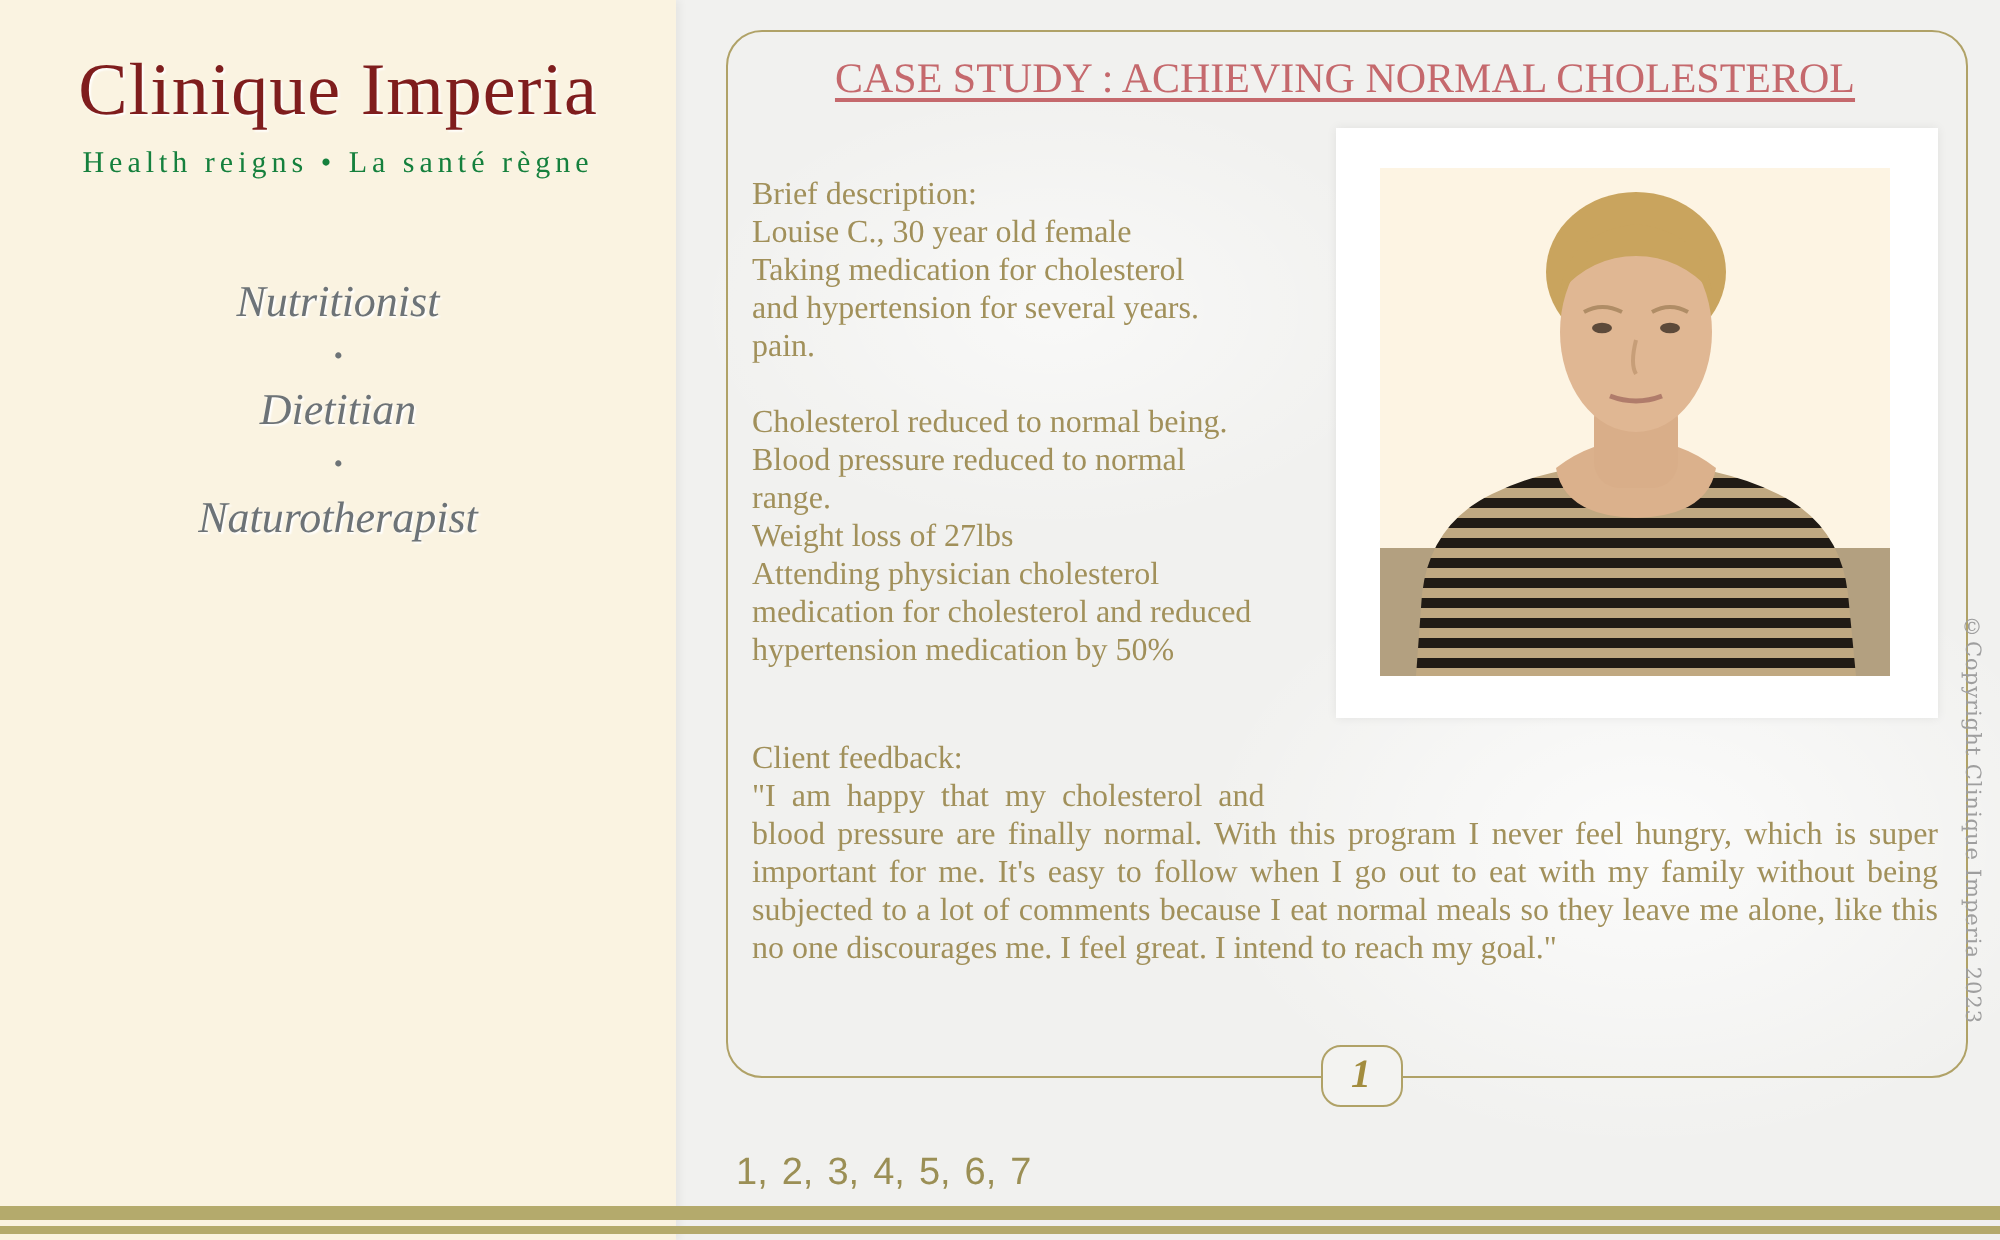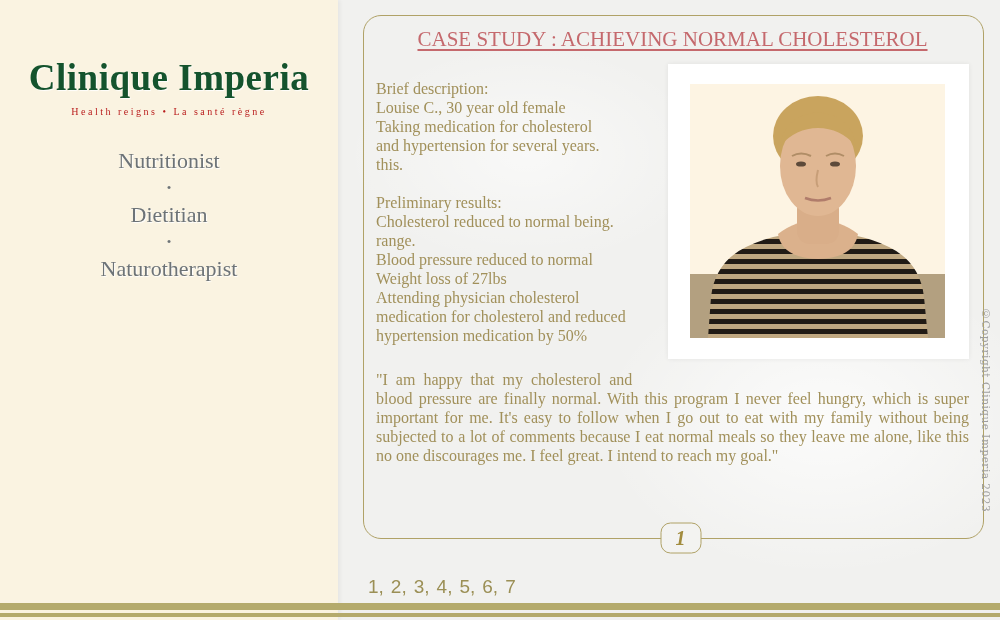--- a/index.html
+++ b/index.html
@@ -14,31 +14,31 @@
 
   
   .sidebar {
     width: 338px; flex-shrink: 0;
     background: #faf3e1;
     text-align: center;
     box-shadow: 2px 0 4px rgba(0,0,0,0.05);
     position: relative; z-index: 1;
   }
   .brand {
-    margin: 56px 6px 0;
-    font-size: 37px; font-weight: bold;
-    color: #14532d; letter-spacing: 0.5px;
+    margin: 24px 6px 0;
+    font-size: 37px; font-weight: normal;
+    color: #7f1d1d; letter-spacing: 0.5px;
     text-shadow: 1px 1px 1px rgba(255,255,255,0.9);
   }
   .tagline {
     margin-top: 7px;
-    font-size: 10px; color: #b91c1c;
+    font-size: 15px; color: #15803d;
     letter-spacing: 2.5px;
   }
-  .services { margin-top: 30px; color: #6d7377; }
+  .services { margin-top: 46px; color: #6d7377; font-style: italic; }
   .service {
     font-size: 22px; line-height: 27px;
     text-shadow: 1px 1px 1px #ffffff;
   }
   .dot { font-size: 13px; line-height: 27px; color: #6d7377; }
 
   
   .main {
     flex: 1; position: relative;
     background:
@@ -148,27 +148,26 @@
     <section class="case-box">
       <h2 class="title">CASE STUDY : ACHIEVING NORMAL CHOLESTEROL</h2>
 
       <div class="row">
         <div class="desc-col">
           <div class="para">
             <div class="text-line">Brief description:</div>
             <div class="text-line">Louise C., 30 year old female</div>
             <div class="text-line">Taking medication for cholesterol</div>
             <div class="text-line">and hypertension for several years.</div>
-            <div class="text-line">this.</div>
+            <div class="text-line">pain.</div>
           </div>
           <div class="para">
-            <div class="text-line">Preliminary results:</div>
             <div class="text-line">Cholesterol reduced to normal being.</div>
+            <div class="text-line">Blood pressure reduced to normal</div>
             <div class="text-line">range.</div>
-            <div class="text-line">Blood pressure reduced to normal</div>
             <div class="text-line">Weight loss of 27lbs</div>
             <div class="text-line">Attending physician cholesterol</div>
             <div class="text-line">medication for cholesterol and reduced</div>
             <div class="text-line">hypertension medication by 50%</div>
           </div>
         </div>
 
         <figure class="photo-frame" style="margin:0 0 0 auto;">
           <svg width="255" height="254" viewBox="0 0 255 254" xmlns="http://www.w3.org/2000/svg">
             <defs>
@@ -201,20 +200,21 @@
             <ellipse cx="145" cy="80" rx="5" ry="2.6" fill="#5d4a3a"></ellipse>
 
             <path d="M128 86 Q125 98 128 103" stroke="#c79e78" stroke-width="2" fill="none"></path>
 
             <path d="M115 114 Q128 119 141 114" stroke="#b07c6b" stroke-width="2.5" fill="none"></path>
           </svg>
         </figure>
       </div>
 
       <div class="feedback">
+        <div class="text-line">Client feedback:</div>
         <div class="quote-first">"I  am  happy  that  my  cholesterol  and</div>
         <div class="quote-rest">blood pressure are finally normal. With this program I never feel hungry, which is super important for me. It's easy to follow when I go out to eat with my family without being subjected to a lot of comments because I eat normal meals so they leave me alone, like this no one discourages me. I feel great. I intend to reach my goal."</div>
       </div>
 
       <div class="badge">1</div>
     </section>
 
     <nav class="pagination">
       <a class="page-link">1,</a><a class="page-link">2,</a><a class="page-link">3,</a><a class="page-link">4,</a><a class="page-link">5,</a><a class="page-link">6,</a><a class="page-link">7</a>
     </nav>

